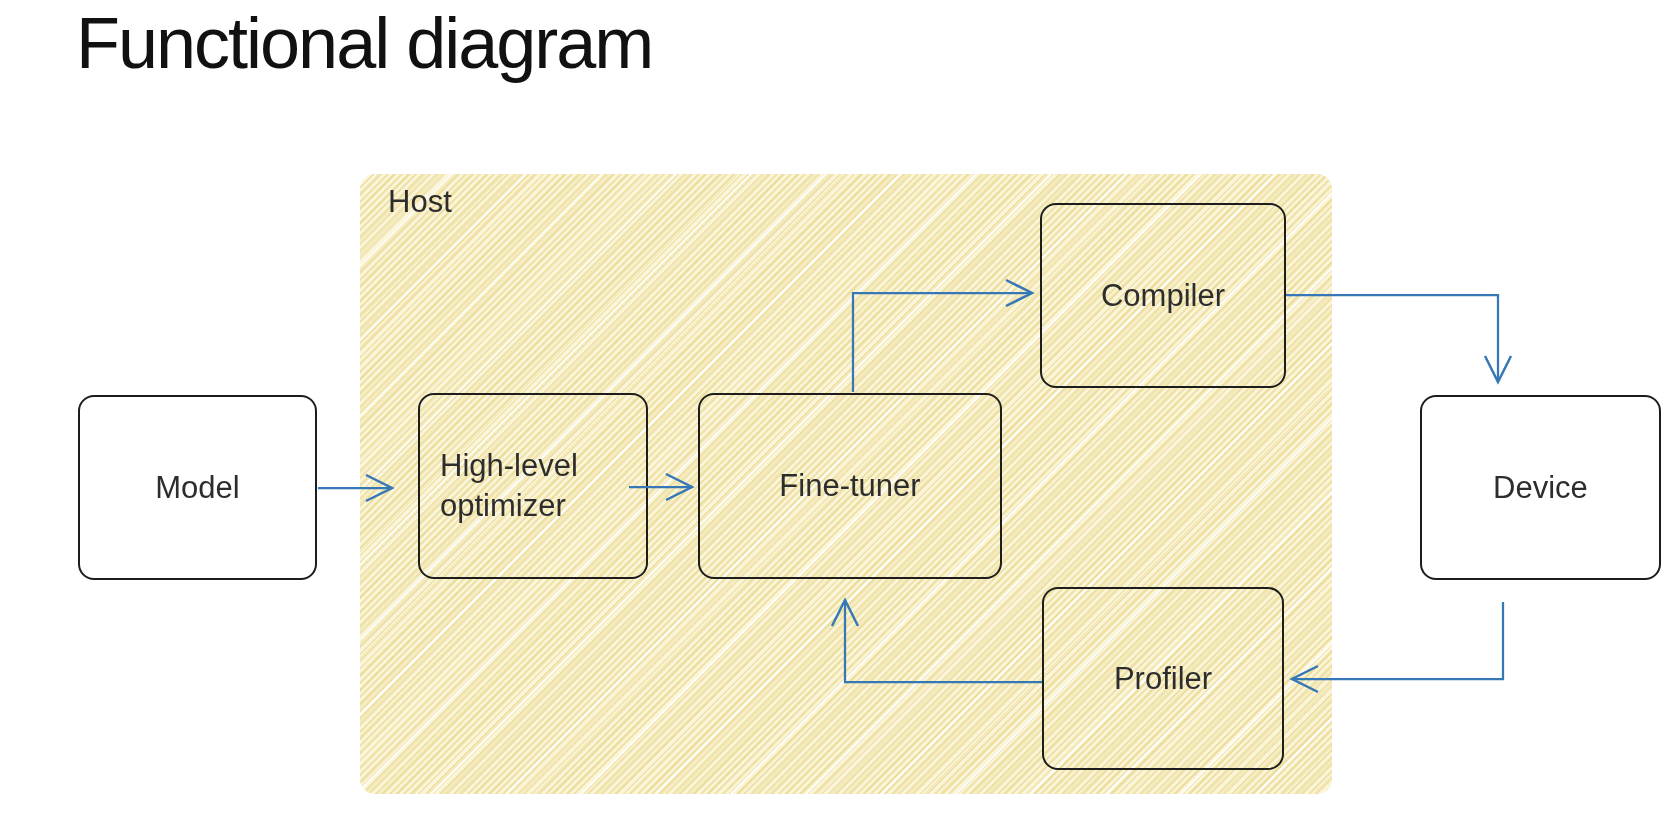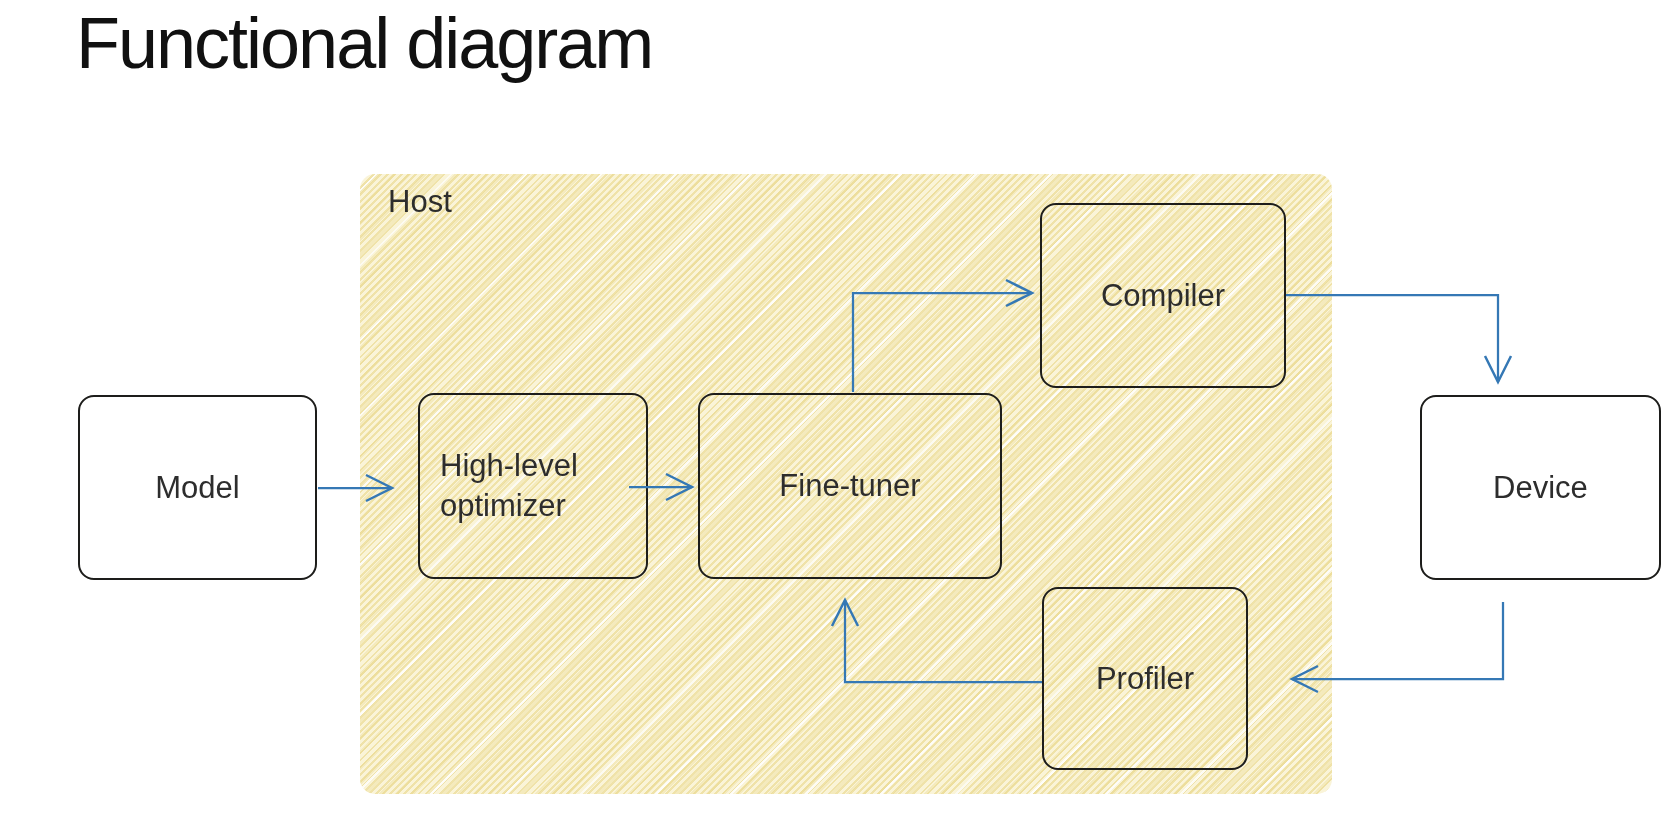--- a/index.html
+++ b/index.html
@@ -32,21 +32,21 @@
     display:flex;align-items:center;justify-content:center;
     font-size:31px;line-height:1.28;
     color:var(--text,#2d2d2d);
     padding:0 20px;
   }
   .node--filled{background:#ffffff;}
   .node--model    {left:78px;   top:395px; width:239px; height:185px;}
   .node--optimizer{left:398px;  top:393px; width:230px; height:186px;margin-left:20px;}
   .node--finetuner{left:698px;  top:393px; width:304px; height:186px;}
   .node--compiler {left:1040px; top:203px; width:246px; height:185px;}
-  .node--profiler {left:1042px; top:587px; width:206px; height:183px;}
+  .node--profiler {left:1042px; top:587px; width:242px; height:183px;}
   .node--device   {left:1372px; top:395px; width:241px; height:185px;margin-left:48px;}
   .edges{position:absolute;left:0;top:0;width:1668px;height:829px;pointer-events:none;}
   .edge{fill:none;stroke:var(--arrow,#3578b5);stroke-width:2.25px;stroke-linejoin:miter;}
   .edge-head{fill:none;stroke:var(--arrow,#3578b5);stroke-width:2.5px;}
 </style>
 </head>
 <body>
 
 <div class="canvas">
 

